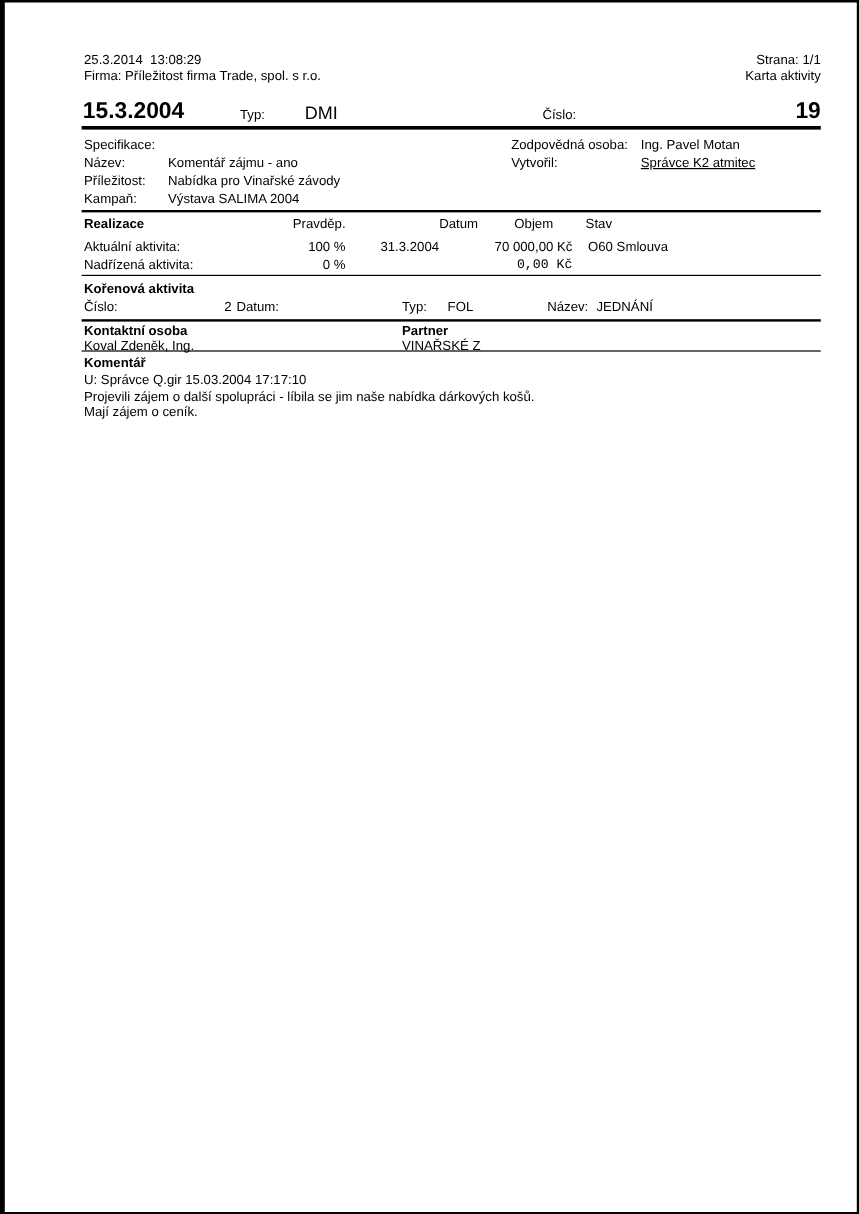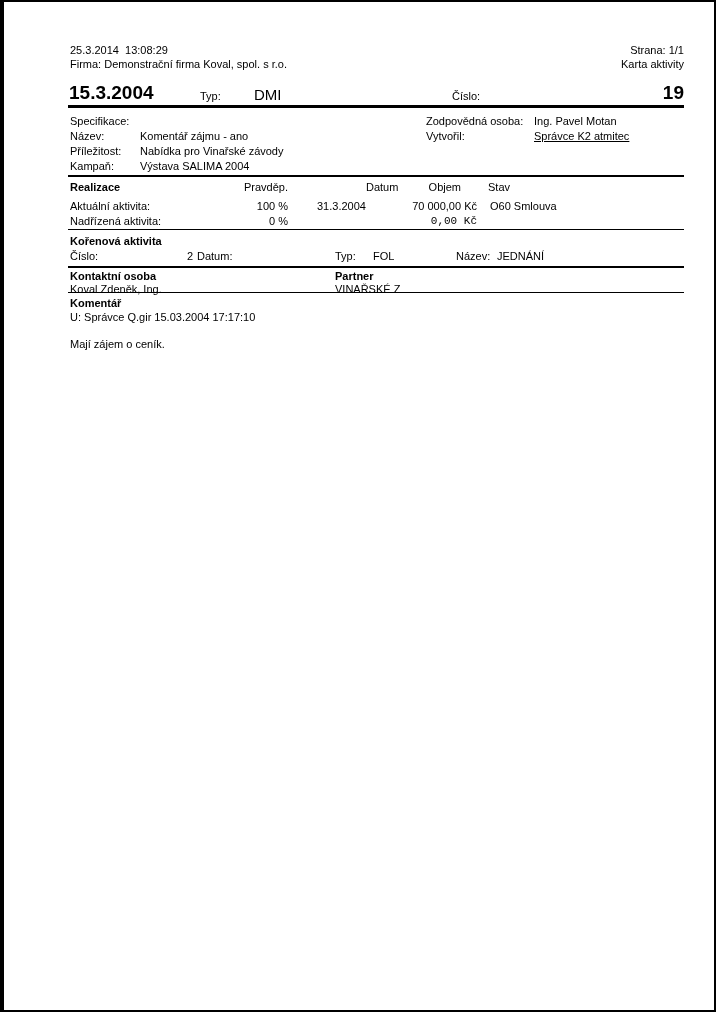--- a/index.html
+++ b/index.html
@@ -35,21 +35,21 @@
     width: 616px;
     background: #000000;
   }
 </style>
 </head>
 <body>
 
 <div class="page">
 
   <span class="t" style="left:70px; top:44px;">25.3.2014  13:08:29</span>
-  <span class="t" style="left:70px; top:58px;">Firma: Demonstrační firma Koval, spol. s r.o.</span>
+  <span class="t" style="left:70px; top:58px;">Firma: Příležitost firma Trade, spol. s r.o.</span>
   <span class="t right" style="right:32px; top:44px;">Strana: 1/1</span>
   <span class="t right" style="right:32px; top:58px;">Karta aktivity</span>
 
   <span class="t big" style="left:69px; top:83px;">15.3.2004</span>
   <span class="t" style="left:200px; top:90px;">Typ:</span>
   <span class="t mid" style="left:254px; top:87px;">DMI</span>
   <span class="t" style="left:452px; top:90px;">Číslo:</span>
   <span class="t big right" style="right:32px; top:83px;">19</span>
 
   <div class="rule" style="top:105px; height:3px;"></div>
@@ -99,16 +99,17 @@
 
   <span class="t b" style="left:70px; top:270px;">Kontaktní osoba</span>
   <span class="t b" style="left:335px; top:270px;">Partner</span>
   <span class="t" style="left:70px; top:283px;">Koval Zdeněk, Ing.</span>
   <span class="t" style="left:335px; top:283px;">VINAŘSKÉ Z</span>
 
   <div class="rule" style="top:292px; height:1px;"></div>
 
   <span class="t b" style="left:70px; top:297px;">Komentář</span>
   <span class="t" style="left:70px; top:311px;">U: Správce Q.gir 15.03.2004 17:17:10</span>
+  <span class="t" style="left:70px; top:325px;">Projevili zájem o další spolupráci - líbila se jim naše nabídka dárkových košů.</span>
   <span class="t" style="left:70px; top:338px;">Mají zájem o ceník.</span>
 
   <div class="page-frame"></div>
 </div>
 
 </body></html>

